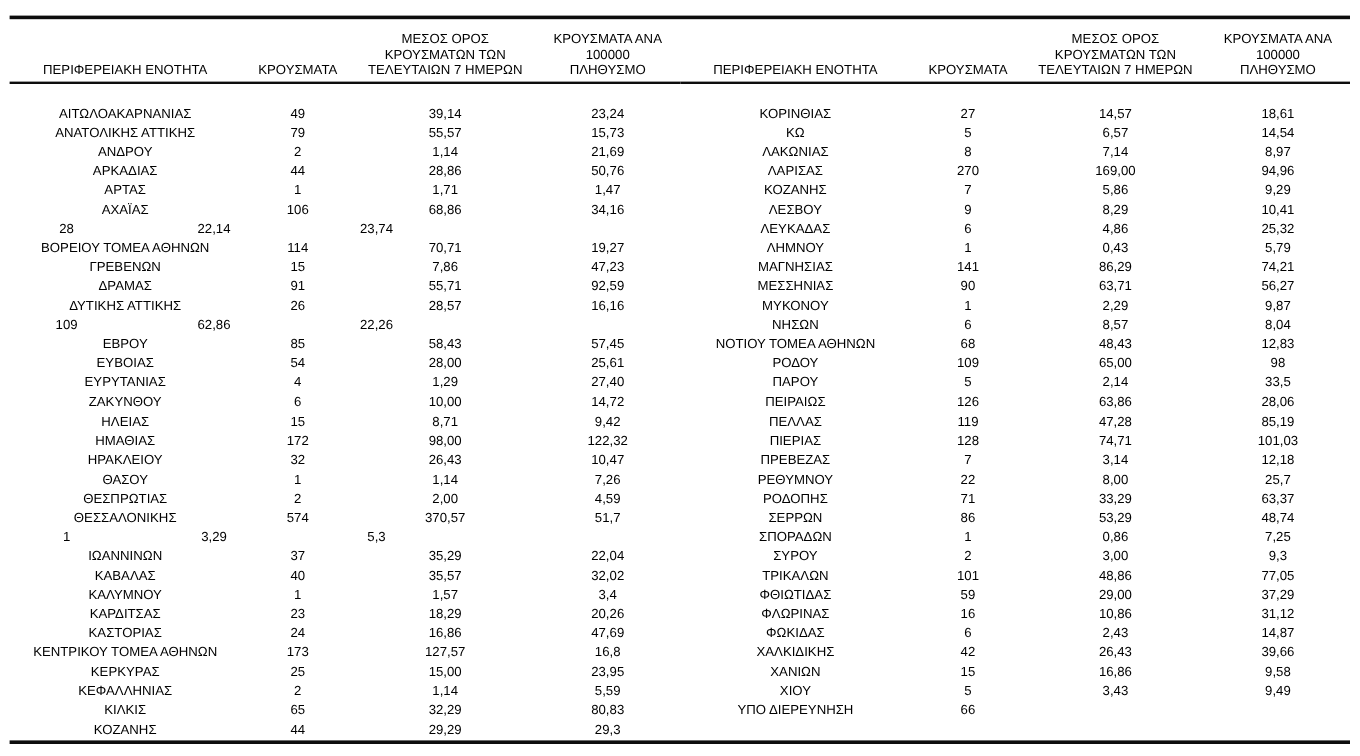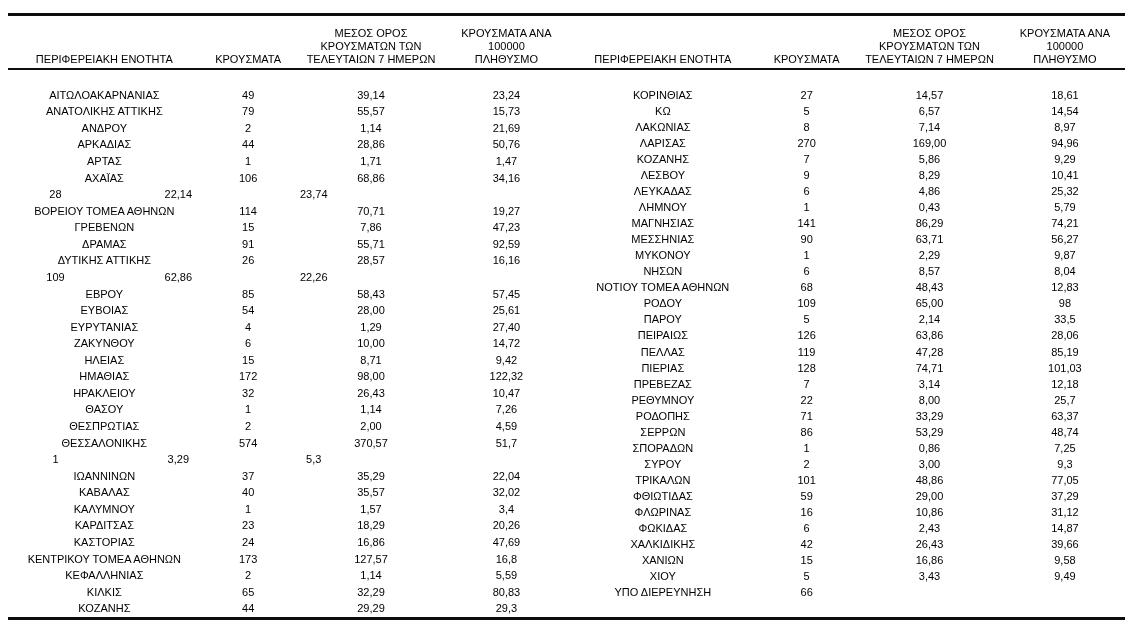--- a/index.html
+++ b/index.html
@@ -239,20 +239,26 @@
             <div class="td col-avg7">16,86</div>
             <div class="td col-per100k">47,69</div>
           </div>
           <div class="tr">
             <div class="td col-region">ΚΕΝΤΡΙΚΟΥ ΤΟΜΕΑ ΑΘΗΝΩΝ</div>
             <div class="td col-cases">173</div>
             <div class="td col-avg7">127,57</div>
             <div class="td col-per100k">16,8</div>
           </div>
           <div class="tr">
+            <div class="td col-region">ΚΕΡΚΥΡΑΣ</div>
+            <div class="td col-cases">25</div>
+            <div class="td col-avg7">15,00</div>
+            <div class="td col-per100k">23,95</div>
+          </div>
+          <div class="tr">
             <div class="td col-region">ΚΕΦΑΛΛΗΝΙΑΣ</div>
             <div class="td col-cases">2</div>
             <div class="td col-avg7">1,14</div>
             <div class="td col-per100k">5,59</div>
           </div>
           <div class="tr">
             <div class="td col-region">ΚΙΛΚΙΣ</div>
             <div class="td col-cases">65</div>
             <div class="td col-avg7">32,29</div>
             <div class="td col-per100k">80,83</div>

